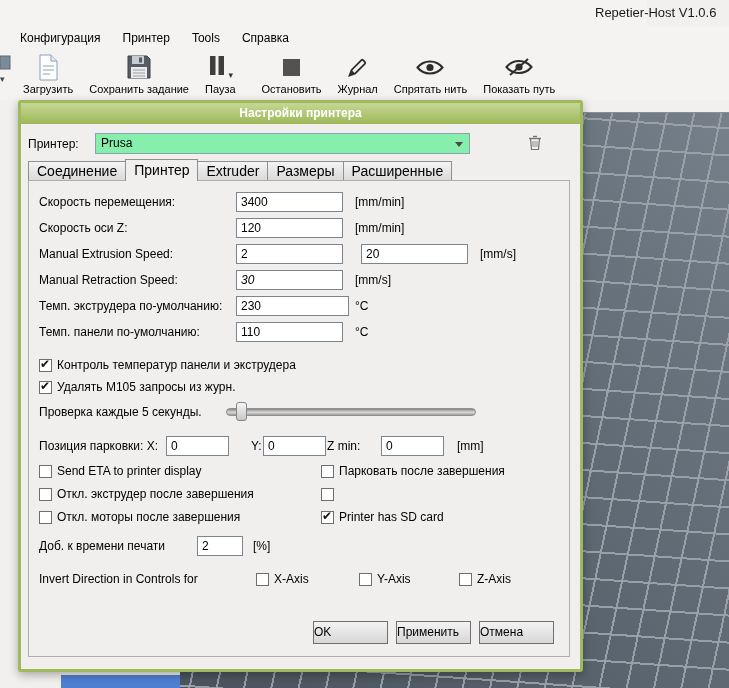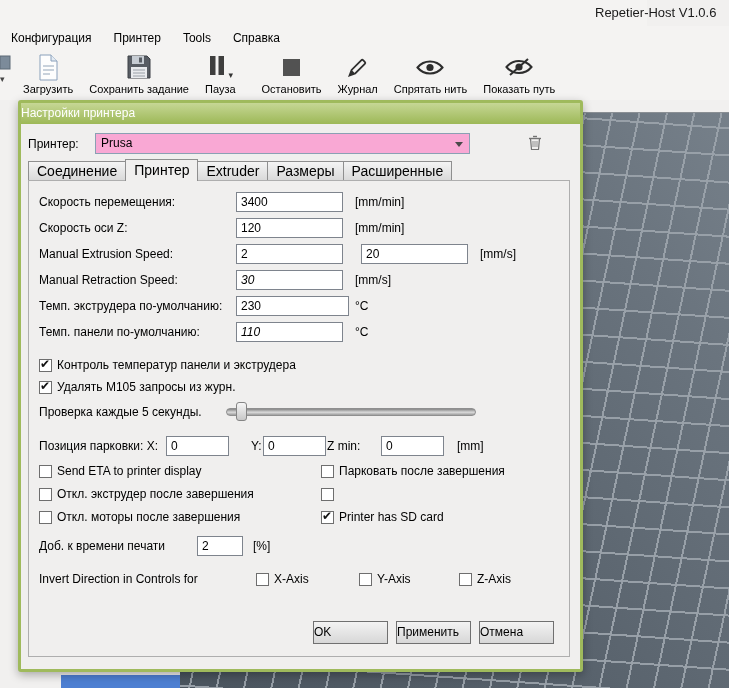--- a/index.html
+++ b/index.html
@@ -2,21 +2,21 @@
 <html><head>
 <meta charset="utf-8">
 <style>
   *{margin:0;padding:0;box-sizing:border-box}
   html,body{width:729px;height:688px}
   body{position:relative;overflow:hidden;background:#f1f0ef;font-family:"Liberation Sans",sans-serif;font-size:12px;color:#000}
 
   
   .titlebar{position:absolute;left:0;top:0;width:647px;height:26px;background:#f4f3f2;z-index:5}
   .title-text{position:absolute;left:595px;top:5px;font-size:13px;color:#1a1a1a;white-space:nowrap}
-  .menubar{position:absolute;left:0;top:26px;width:729px;height:24px;background:#f4f3f2;z-index:5;display:flex;align-items:center;padding-left:0}
+  .menubar{position:absolute;left:0;top:26px;width:729px;height:24px;background:#f4f3f2;z-index:5;display:flex;align-items:center;padding-left:9px}
   .menu-item{padding:4px 11px;font-size:12px;cursor:default;white-space:nowrap}
   .toolbar{position:absolute;left:0;top:50px;width:729px;height:50px;background:#f4f3f2;z-index:5;display:flex;align-items:flex-start;padding-left:18px}
   .tbtn{display:flex;flex-direction:column;align-items:center;margin-right:6px;padding:2px 5px;cursor:default}
   .tbtn-stop{margin-left:10px}
   .ticon{height:30px;display:flex;align-items:center}
   .tlabel{font-size:11px;margin-top:1px;white-space:nowrap}
   .dd-arrow{font-size:9px;color:#333;margin-left:3px;align-self:flex-end;padding-bottom:2px}
   .tbtn-partial{position:absolute;left:0;top:54px;width:14px;height:40px;z-index:6;display:flex;flex-direction:column;align-items:flex-start}
   .partial-arrow{font-size:9px;color:#444;margin-top:2px}
 
@@ -25,25 +25,25 @@
   .viewport-inner{position:absolute;left:-90px;top:-90px;width:960px;height:960px;
     background:
       repeating-linear-gradient(90deg, rgba(154,162,170,.95) 0 2px, transparent 2px 27px),
       repeating-linear-gradient(0deg, rgba(154,162,170,.95) 0 2px, transparent 2px 27px),
       linear-gradient(225deg,#929ca5 0%,#6a747e 35%,#545e68 60%,#3e4852 100%);
     transform:rotate(4deg) skewX(-8deg);transform-origin:50% 40%}
   .blue-strip{position:absolute;left:61px;top:675px;width:119px;height:13px;background:#4d7fd2;z-index:1}
 
   
   .dialog{position:absolute;left:18px;top:100px;width:565px;height:572px;z-index:10;border:3px solid #9fba5c;border-radius:3px;background:#f0efee;box-shadow:0 3px 10px rgba(0,0,0,.3)}
-  .dialog-title{height:21px;background:linear-gradient(#c6d795,#9db857);color:#fff;font-weight:normal;text-align:left;line-height:21px;font-size:12px}
+  .dialog-title{height:21px;background:linear-gradient(#c6d795,#9db857);color:#fff;font-weight:bold;text-align:center;line-height:21px;font-size:12px}
   .dialog-body{position:relative;width:100%;height:545px}
 
   .lbl{position:absolute;line-height:20px;white-space:nowrap}
-  .combo{position:absolute;left:74px;top:9px;width:375px;height:21px;background:#f9a8d4;border:1px solid #8ba0b3;line-height:19px;padding-left:5px;cursor:default}
+  .combo{position:absolute;left:74px;top:9px;width:375px;height:21px;background:#86efac;border:1px solid #8ba0b3;line-height:19px;padding-left:5px;cursor:default}
   .combo-arrow{position:absolute;right:6px;top:8px;width:0;height:0;border-left:4px solid transparent;border-right:4px solid transparent;border-top:5px solid #4a4a4a}
   .trash{position:absolute;left:507px;top:11px;cursor:default}
 
   .tabs{position:absolute;left:7px;top:36px;display:flex;align-items:flex-end;height:20px}
   .tab{height:19px;line-height:18px;padding:0 8px;font-size:14px;background:linear-gradient(#f4f4f4,#d9d9d9);border:1px solid #8f8f8f;border-bottom:none;margin-right:-1px;white-space:nowrap;cursor:default}
   .tab.active{height:22px;line-height:21px;margin-bottom:-1px;background:#f0efee;position:relative;z-index:3}
 
   .panel{position:absolute;left:7px;top:56px;width:542px;height:477px;border:1px solid #aeaeae;background:#f0efee}
 
   input.tin{position:absolute;height:20px;border:1px solid #7e848d;background:#fff;font:12px "Liberation Sans",sans-serif;padding:0 4px}
@@ -200,21 +200,21 @@
 
       <span class="lbl" style="left:10px;top:89px">Manual Retraction Speed:</span>
       <input class="tin" style="left: 207px; top: 89px; width: 107px; font-style: italic;" value="30">
       <span class="lbl" style="left:326px;top:89px">[mm/s]</span>
 
       <span class="lbl" style="left:10px;top:115px">Темп. экструдера по-умолчанию:</span>
       <input class="tin" style="left: 207px; top: 115px; width: 113px;" value="230">
       <span class="lbl" style="left:326px;top:115px">°C</span>
 
       <span class="lbl" style="left:10px;top:141px">Темп. панели по-умолчанию:</span>
-      <input class="tin" style="left: 207px; top: 141px; width: 107px; font-style: italic;" value="110">
+      <input class="tin" style="left: 207px; top: 141px; width: 107px;" value="110">
       <span class="lbl" style="left:326px;top:141px">°C</span>
 
       <div class="check" style="left:10px;top:176px">
         <span class="box on"></span>
         <span class="clabel">Контроль температур панели и экструдера</span>
       </div>
       <div class="check" style="left:10px;top:198px">
         <span class="box on"></span>
         <span class="clabel">Удалять M105 запросы из журн.</span>
       </div>

